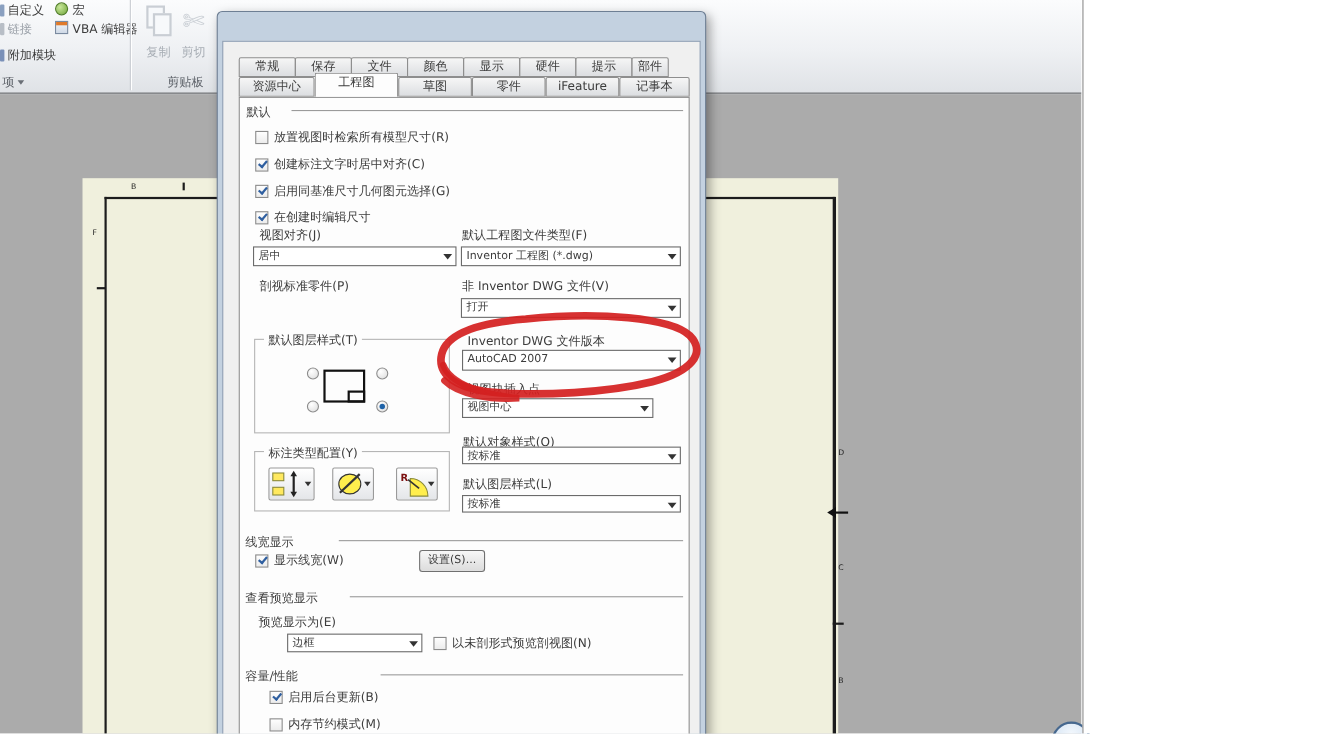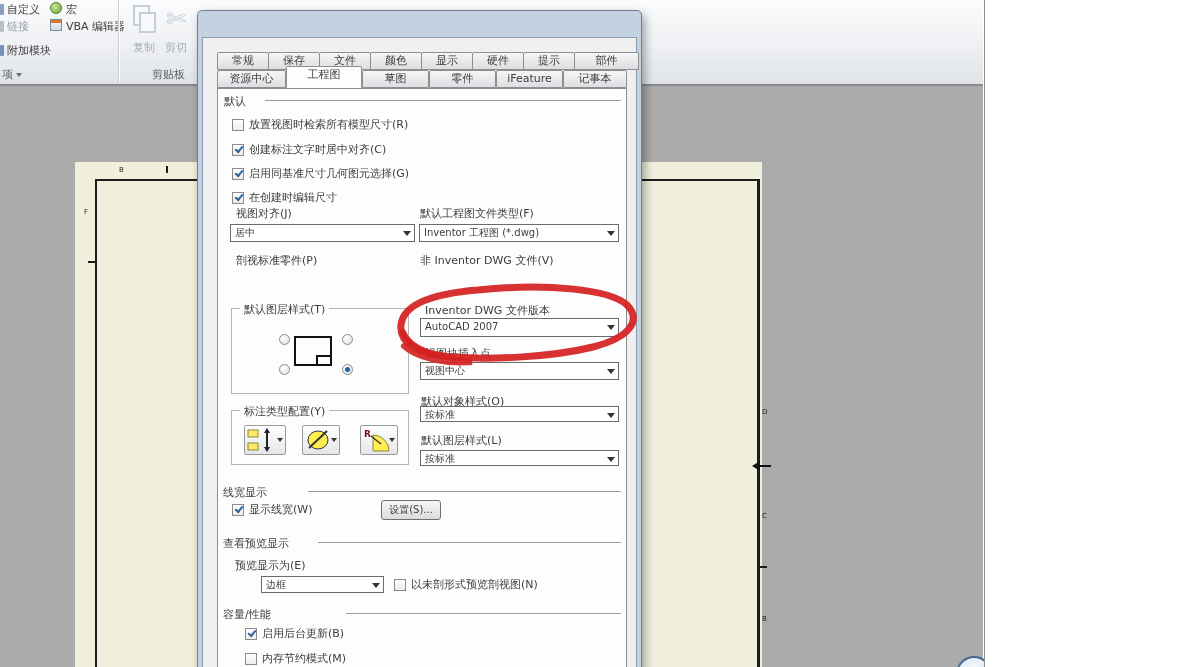--- a/index.html
+++ b/index.html
@@ -141,21 +141,21 @@
   <div class="abs dialog">
     <div class="abs client">
 
       <div class="tab" style="left:14px;top:14px;width:52px;">常规</div>
       <div class="tab" style="left:65px;top:14px;width:52px;">保存</div>
       <div class="tab" style="left:116px;top:14px;width:52px;">文件</div>
       <div class="tab" style="left:167px;top:14px;width:52px;">颜色</div>
       <div class="tab" style="left:218px;top:14px;width:52px;">显示</div>
       <div class="tab" style="left:269px;top:14px;width:52px;">硬件</div>
       <div class="tab" style="left:320px;top:14px;width:52px;">提示</div>
-      <div class="tab" style="left:371px;top:14px;width:65px;">部件</div>
+      <div class="tab" style="left:371px;top:14px;width:34px;">部件</div>
 
       <div class="tab" style="left:14px;top:32px;width:69px;">资源中心</div>
       <div class="tab active" style="left:83px;top:28px;width:76px;">工程图</div>
       <div class="tab" style="left:159px;top:32px;width:67px;">草图</div>
       <div class="tab" style="left:226px;top:32px;width:67px;">零件</div>
       <div class="tab" style="left:293px;top:32px;width:67px;">iFeature</div>
       <div class="tab" style="left:360px;top:32px;width:64px;">记事本</div>
 
       <div class="abs page">
 
@@ -175,37 +175,40 @@
         <div class="abs combo" style="left:12px;top:135px;width:185px;">
           <span>居中</span><span class="arr"></span>
         </div>
         <div class="abs flabel" style="left:202px;top:117px;">默认工程图文件类型(F)</div>
         <div class="abs combo" style="left:201px;top:135px;width:200px;">
           <span>Inventor 工程图 (*.dwg)</span><span class="arr"></span>
         </div>
 
         <div class="abs flabel" style="left:18px;top:164px;">剖视标准零件(P)</div>
         <div class="abs flabel" style="left:202px;top:164px;">非 Inventor DWG 文件(V)</div>
+        <div class="abs combo" style="left:201px;top:182px;width:200px;">
+          <span>打开</span><span class="arr"></span>
+        </div>
 
         <div class="abs groupbox" style="left:13px;top:219px;width:178px;height:86px;">
           <div class="legend">默认图层样式(T)</div>
         </div>
         <div class="abs radio" style="left:61px;top:245px;"></div>
         <div class="abs radio" style="left:124px;top:245px;"></div>
         <div class="abs radio" style="left:61px;top:275px;"></div>
         <div class="abs radio sel" style="left:124px;top:275px;"></div>
         <div class="abs tb-rect" style="left:76px;top:247px;width:38px;height:30px;"></div>
         <div class="abs tb-rect" style="left:98px;top:266px;width:16px;height:11px;"></div>
 
         <div class="abs flabel" style="left:207px;top:214px;">Inventor DWG 文件版本</div>
         <div class="abs combo" style="left:202px;top:229px;width:199px;height:19px;">
           <span>AutoCAD 2007</span><span class="arr"></span>
         </div>
         <div class="abs flabel" style="left:207px;top:257px;">视图块插入点</div>
-        <div class="abs combo" style="left:202px;top:273px;width:199px;">
+        <div class="abs combo" style="left:202px;top:273px;width:174px;">
           <span>视图中心</span><span class="arr"></span>
         </div>
 
         <div class="abs flabel" style="left:203px;top:305px;">默认对象样式(O)</div>
         <div class="abs combo" style="left:202px;top:317px;width:199px;height:16px;">
           <span>按标准</span><span class="arr"></span>
         </div>
 
         <div class="abs groupbox" style="left:13px;top:321px;width:178px;height:55px;">
           <div class="legend">标注类型配置(Y)</div>

